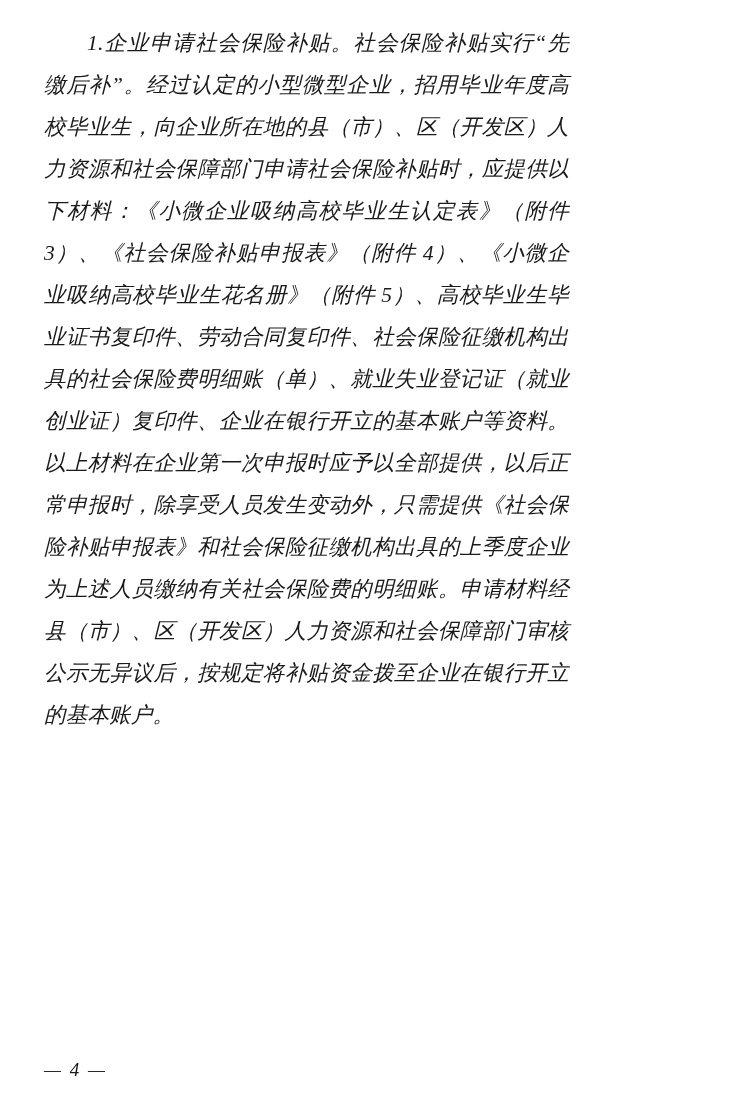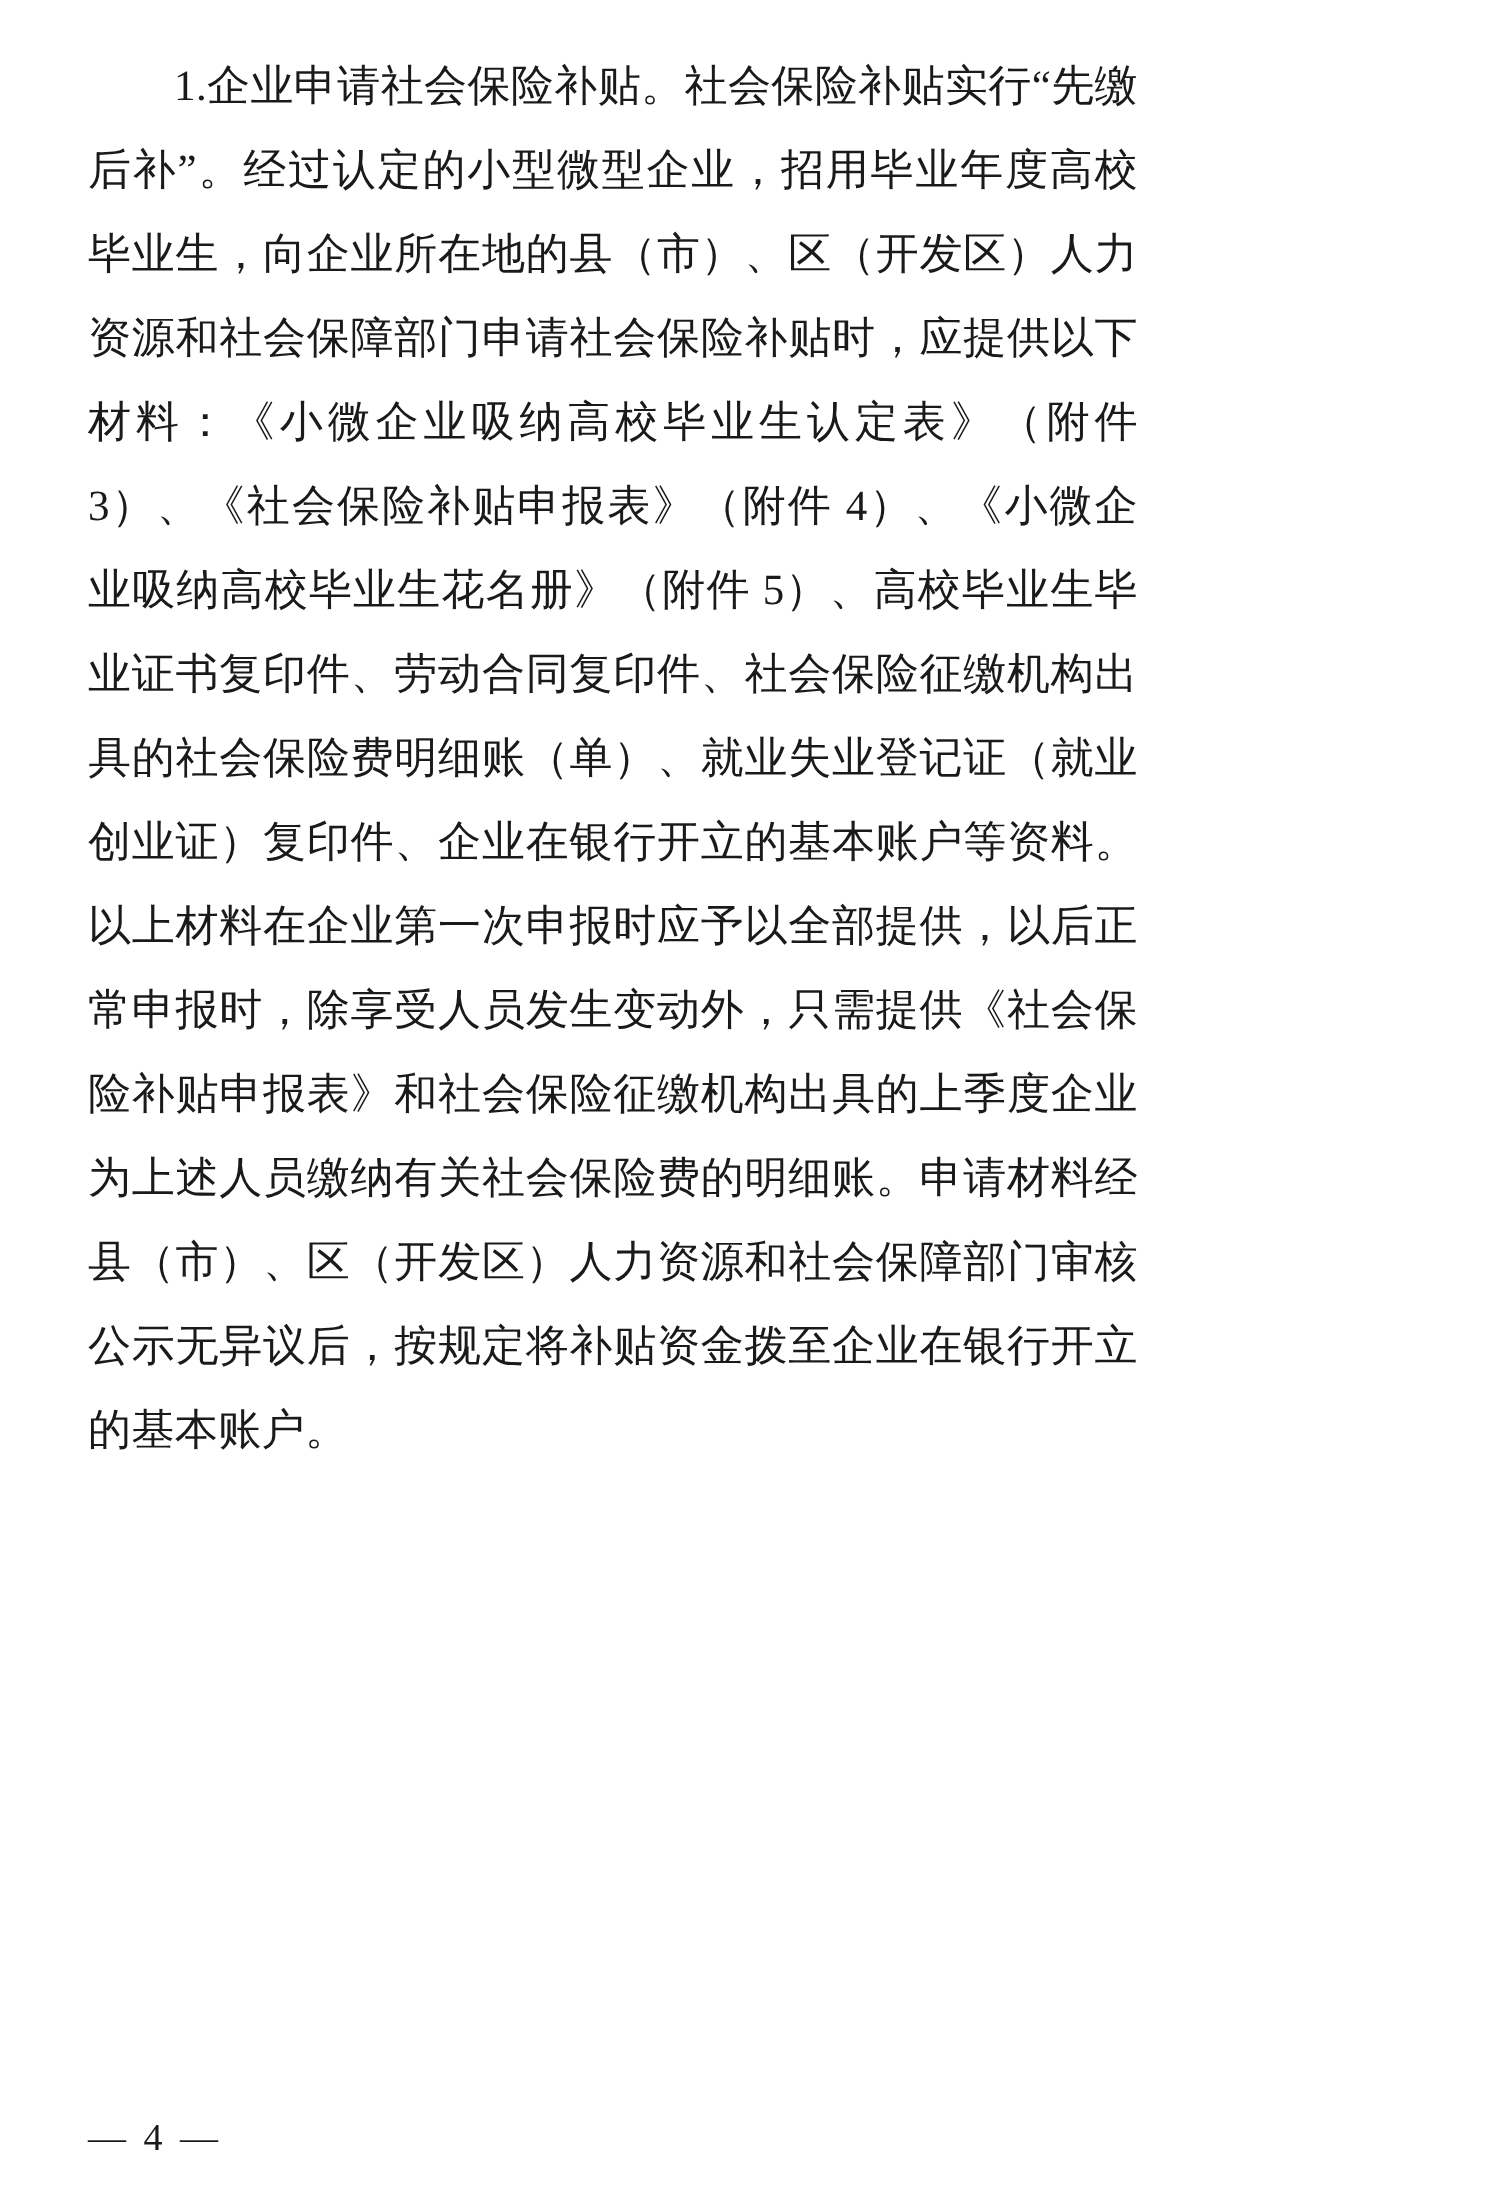--- a/index.html
+++ b/index.html
@@ -14,20 +14,21 @@
     color: #1a1a1a;
     position: relative;
     overflow: hidden;
   }
   .page {
     width: 638px;
     height: 1105px;
     box-sizing: border-box;
     padding: 22px 69px 0 44px;
     position: relative;
+    font-style: italic;
   }
   .doc-body {
     font-size: 21.5px;
     line-height: 42px;
     text-align: justify;
     text-justify: inter-ideograph;
     letter-spacing: 0.2px;
   }
   .para {
     margin: 0 0 0 0;

